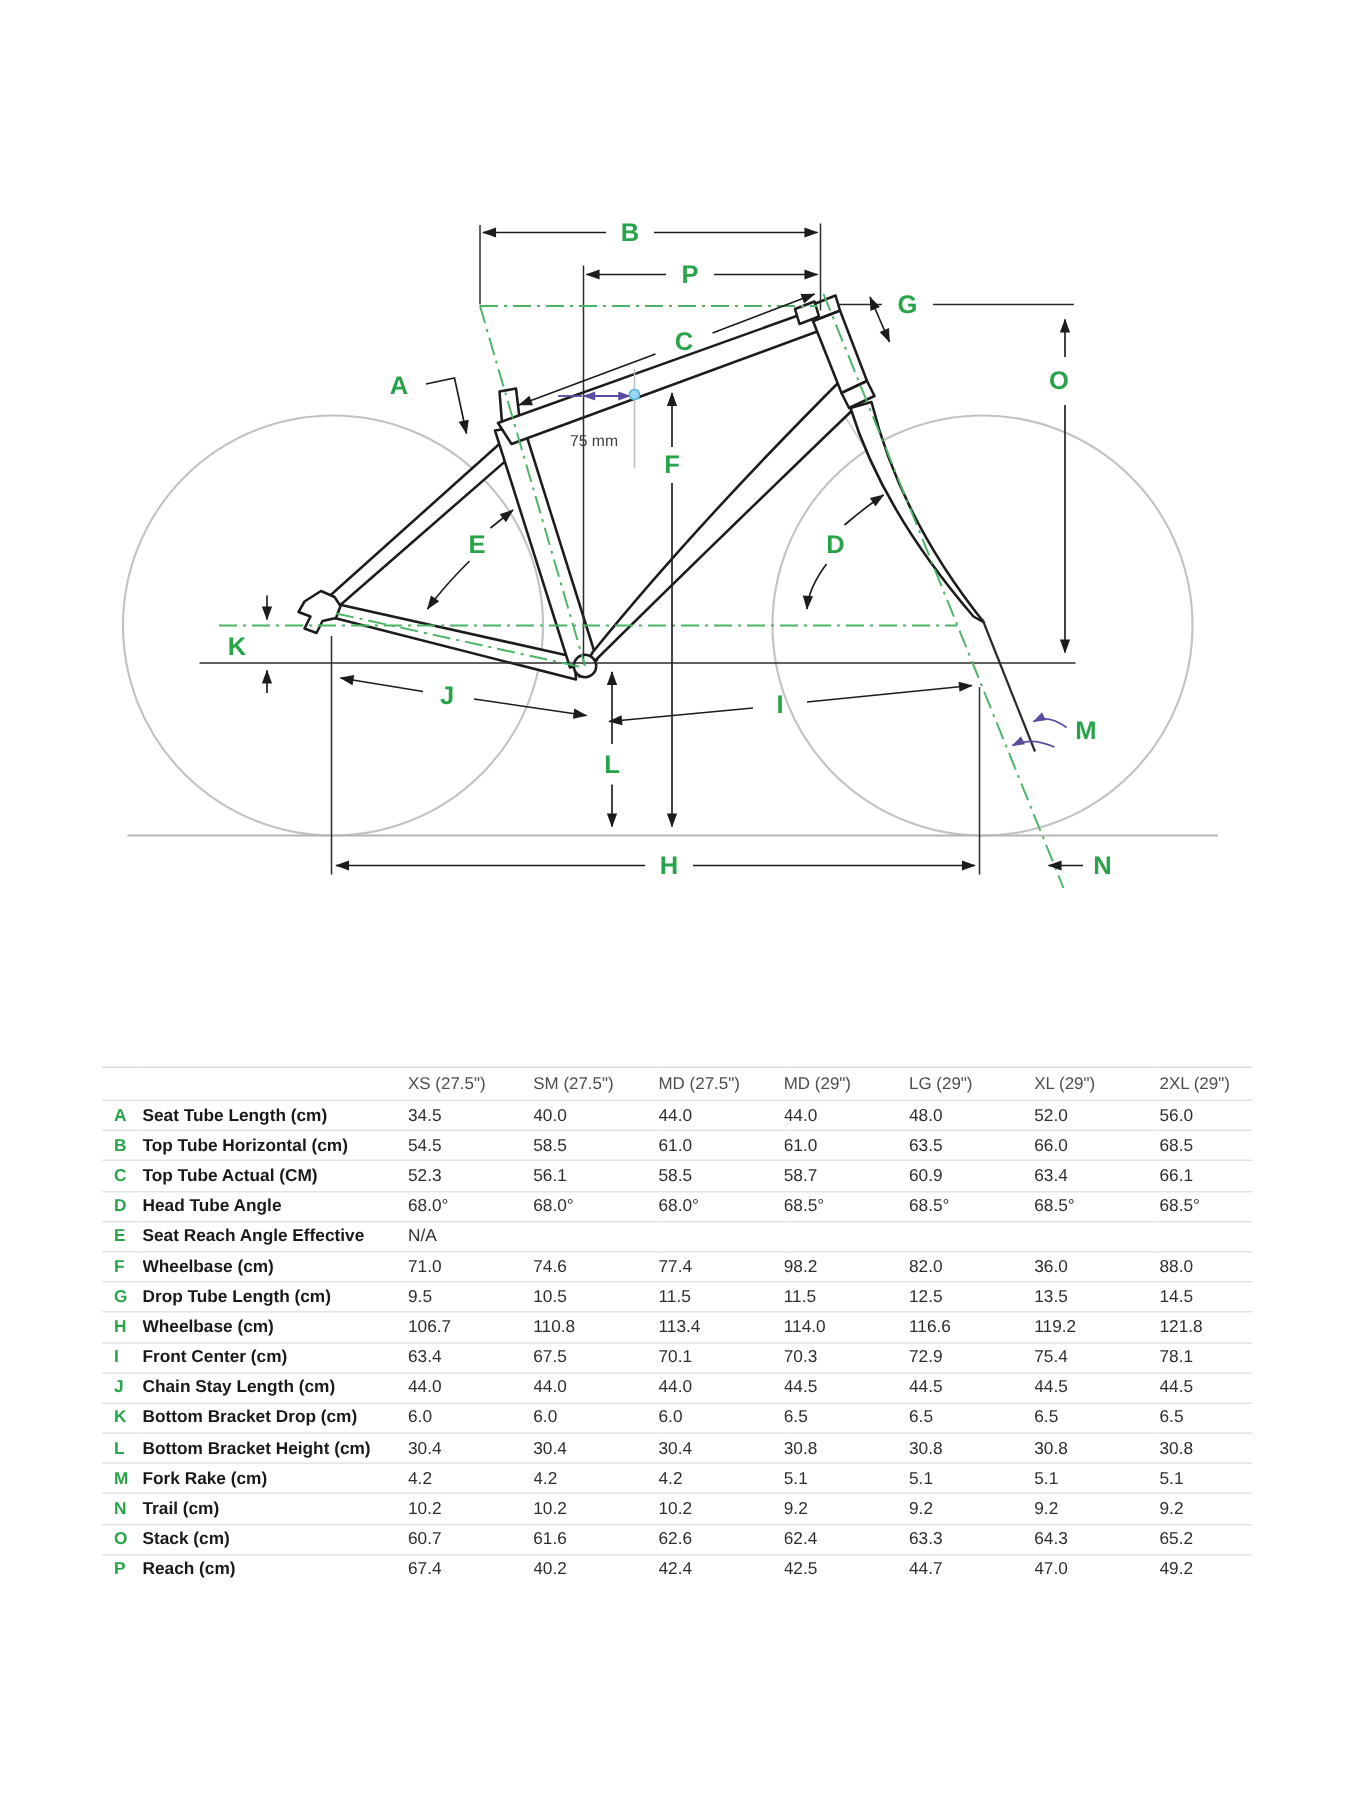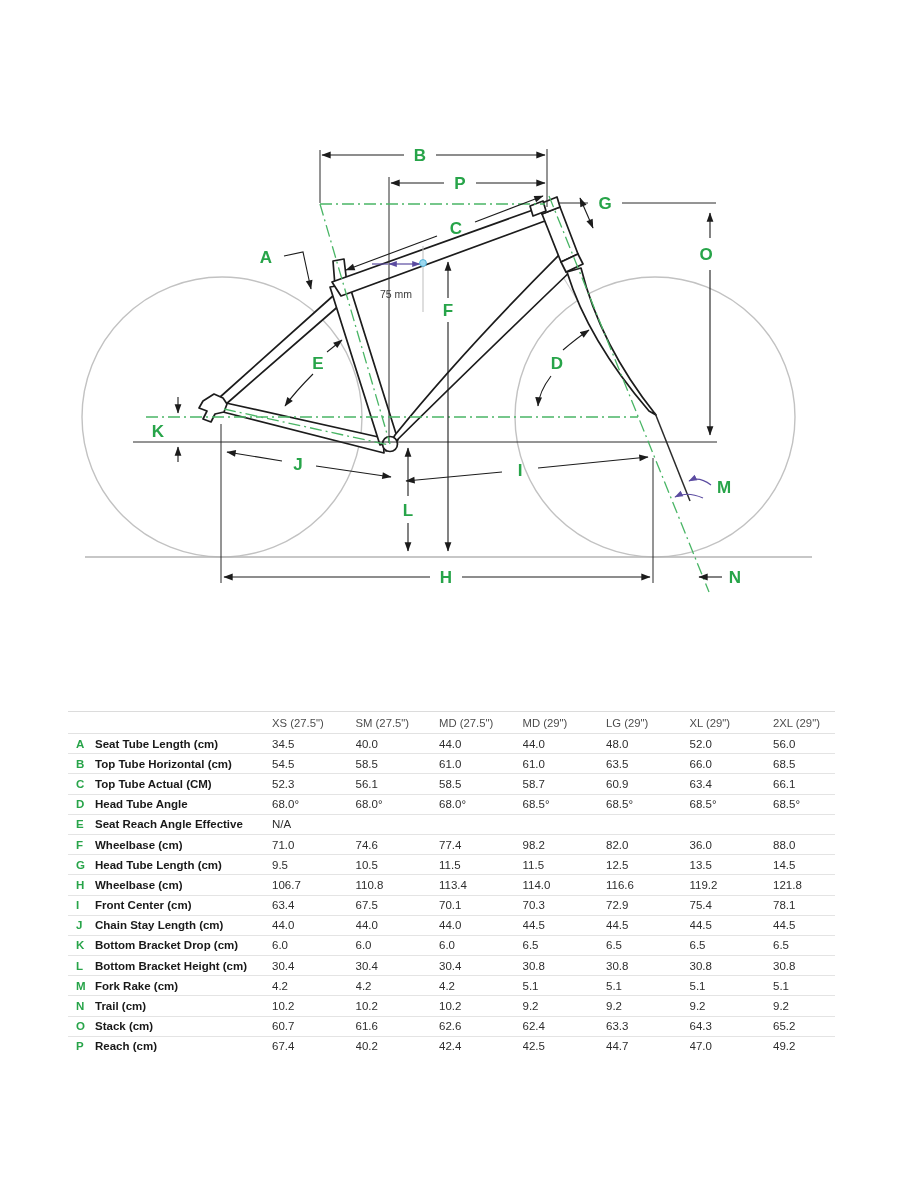--- a/index.html
+++ b/index.html
@@ -233,21 +233,21 @@
             <td>71.0</td>
             <td>74.6</td>
             <td>77.4</td>
             <td>98.2</td>
             <td>82.0</td>
             <td>36.0</td>
             <td>88.0</td>
           </tr>
           <tr>
             <td class="c-letter">G</td>
-            <td class="c-label">Head Tube Length (cm)</td>
+            <td class="c-label">Drop Tube Length (cm)</td>
             <td>9.5</td>
             <td>10.5</td>
             <td>11.5</td>
             <td>11.5</td>
             <td>12.5</td>
             <td>13.5</td>
             <td>14.5</td>
           </tr>
           <tr>
             <td class="c-letter">H</td>

